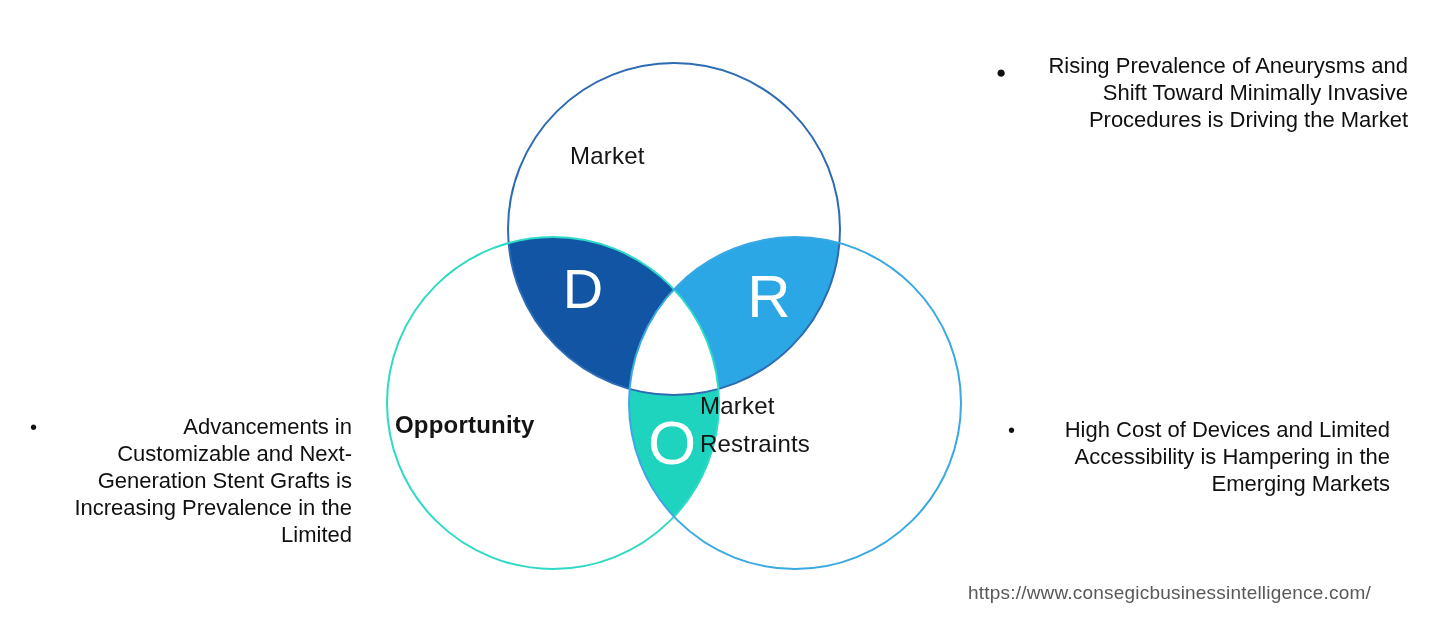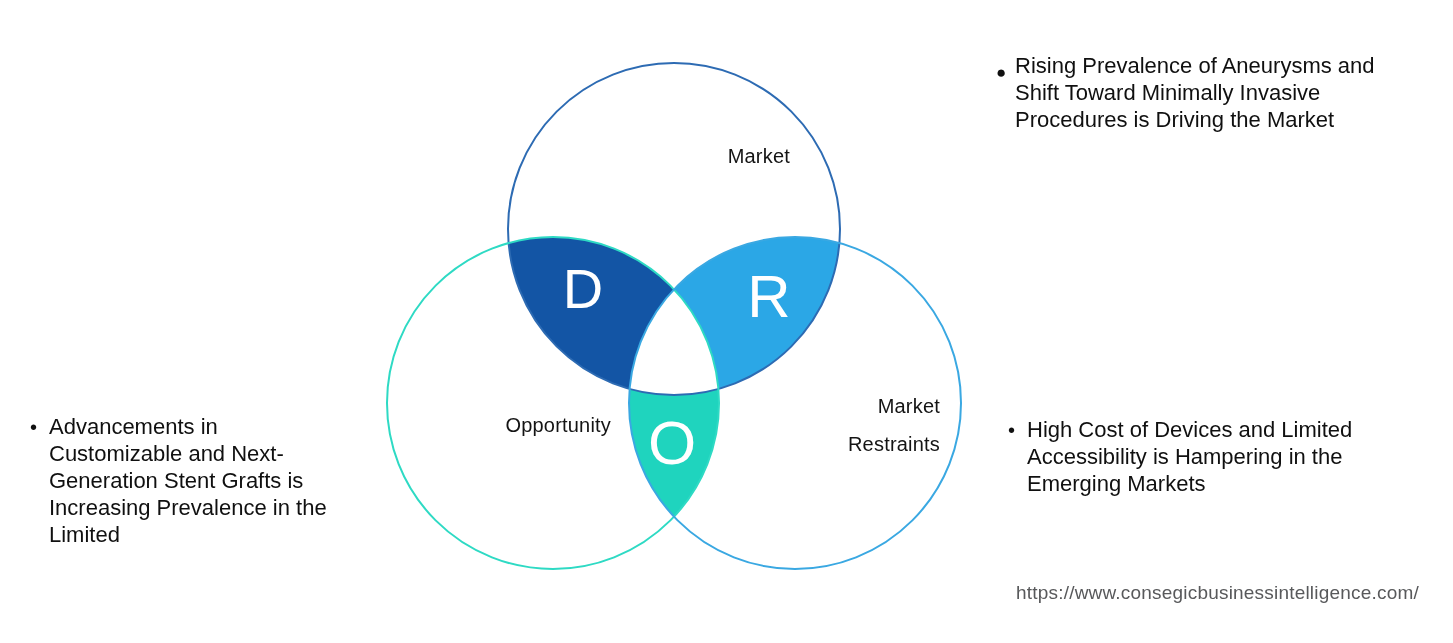--- a/index.html
+++ b/index.html
@@ -9,45 +9,45 @@
     font-family:"Liberation Sans", sans-serif;
     color:#111111;
   }
   .stage{position:absolute;inset:0;width:1453px;height:643px;}
   svg.venn{position:absolute;left:0;top:0;width:1453px;height:643px;}
   .overlap-letter{
     font-family:"Liberation Sans", sans-serif;
     fill:#ffffff;
   }
   .circle-label{
-    position:absolute;text-align:right;
-    font-size:20px;line-height:38px;color:#141414;
+    position:absolute;text-align:left;
+    font-size:24px;line-height:38px;color:#141414;
     letter-spacing:0.2px;
   }
   .circle-label span{display:block;}
   .annotation{
     position:absolute;display:flex;align-items:flex-start;
     font-size:22px;line-height:27px;color:#101010;font-weight:500;
   }
   .annotation .bullet{
     flex:0 0 auto;width:10px;margin-right:9px;margin-top:1px;
     font-size:20px;line-height:27px;color:#101010;
   }
   .annotation--drivers .bullet{margin-top:7px;font-size:17px;}
-  .annotation .annotation-text{flex:1 1 auto;}
+  .annotation .annotation-text{flex:1 1 auto;text-align:right;}
   .annotation--drivers{left:996px;top:52px;width:412px;}
   .annotation--opportunity{left:30px;top:413px;width:322px;}
   .annotation--restraints{left:1008px;top:416px;width:382px;}
   .source-url{
     position:absolute;left:968px;top:581px;
     font-size:19px;line-height:24px;color:#58595b;
-    letter-spacing:0.2px;white-space:nowrap;margin-left:48px;
+    letter-spacing:0.2px;white-space:nowrap;
   }
   .label-drivers{left:570px;top:137px;width:220px;}
-  .label-opportunity{left:395px;top:406px;width:216px;}
+  .label-opportunity{left:395px;top:406px;width:216px;font-weight:bold;}
   .label-restraints{left:700px;top:387px;width:240px;}
 </style>
 </head>
 <body>
 
 <div class="stage">
 
   <svg class="venn" viewBox="0 0 1453 643">
     <defs>
       <clipPath id="clipTop">

